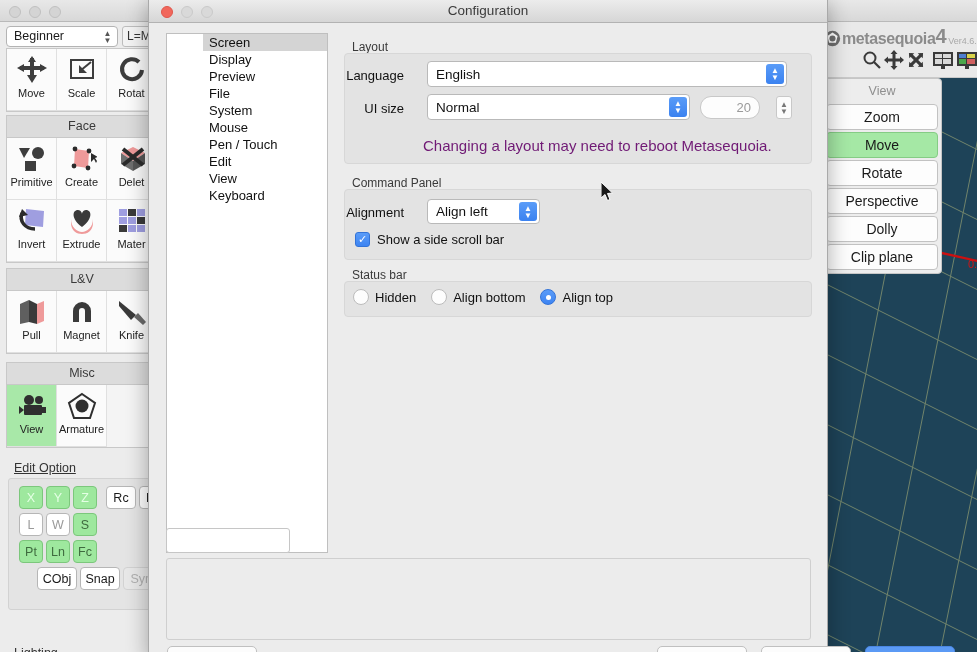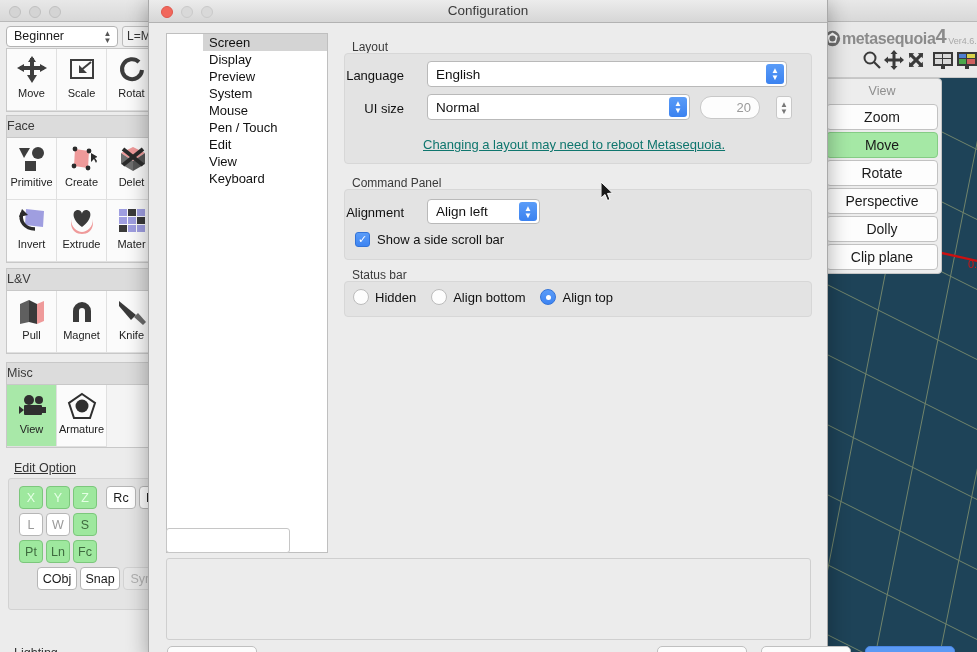--- a/index.html
+++ b/index.html
@@ -47,21 +47,21 @@
   }
   .lmode-box {
     position: absolute; left: 116px; top: 0; width: 60px; height: 21px;
     background: #f3f3f3; border: 1px solid #bdbdbd; border-radius: 3px;
     font-size: 12px; line-height: 19px; padding-left: 4px; color: #333; overflow: hidden; white-space: nowrap;
   }
 
   .tool-group { position: absolute; left: 6px; width: 152px; }
   .group-header {
     height: 22px; background: #dcdcdc; border: 1px solid #c8c8c8; border-bottom: none;
-    font-size: 12.5px; line-height: 20px; color: #3a3a3a;
+    text-align: center; font-size: 12.5px; line-height: 20px; color: #3a3a3a;
   }
   .group-body { background: #f4f4f4; border: 1px solid #c8c8c8; display: flex; flex-wrap: wrap; }
   .tool-cell {
     width: 50px; height: 62px; border-right: 1px solid #e0e0e0; border-bottom: 1px solid #e0e0e0;
     display: flex; flex-direction: column; align-items: center; justify-content: flex-start;
     padding-top: 5px; background: #fbfbfb; position: relative;
   }
   .tool-cell.active { background: #a8e8a8; }
   .tool-ico { width: 34px; height: 32px; display: flex; align-items: center; justify-content: center; }
   .tool-lbl { font-size: 11px; color: #222; margin-top: 1px; white-space: nowrap; }
@@ -150,21 +150,21 @@
   .numfield {
     position: absolute; background: #fdfdfd; border: 1px solid #c8c8c8; border-radius: 3px;
     font-size: 13px; color: #9a9a9a; text-align: right; padding-right: 8px;
     display: flex; align-items: center; justify-content: flex-end;
   }
   .numstep {
     position: absolute; background: #fcfcfc; border: 1px solid #c8c8c8; border-radius: 3px;
     display: flex; flex-direction: column; align-items: center; justify-content: center;
     color: #777; font-size: 8px; line-height: 7px;
   }
-  .hint { position: absolute; font-size: 13px; color: #0f766e; text-decoration: underline; }
+  .hint { position: absolute; font-size: 15px; color: #701a75; }
 
   .chk-row { position: absolute; display: flex; align-items: center; }
   .chk {
     width: 15px; height: 15px; border-radius: 3px; background: linear-gradient(#5a9cf8,#3d84f2);
     border: 1px solid #3273d8; display: flex; align-items: center; justify-content: center;
     color: #fff; font-size: 11px; line-height: 11px;
   }
   .chk-lbl { font-size: 13px; color: #111; margin-left: 7px; }
 
   .radio-row { position: absolute; display: flex; align-items: flex-end; }
@@ -558,20 +558,21 @@
       <div class="dlg-traffic c1"></div>
       <div class="dlg-traffic c2"></div>
       <div class="dlg-traffic c3"></div>
       <span>Configuration</span>
     </div>
 
     <div class="cat-list">
       <div class="cat-item sel"><span>Screen</span></div>
       <div class="cat-item"><span>Display</span></div>
       <div class="cat-item"><span>Preview</span></div>
+      <div class="cat-item"><span>File</span></div>
       <div class="cat-item"><span>System</span></div>
       <div class="cat-item"><span>Mouse</span></div>
       <div class="cat-item"><span>Pen / Touch</span></div>
       <div class="cat-item"><span>Edit</span></div>
       <div class="cat-item"><span>View</span></div>
       <div class="cat-item"><span>Keyboard</span></div>
     </div>
 
     <div class="sect-label" style="left:203px; top:40px;">Layout</div>
     <div class="sect-box" style="left:195px; top:53px; width:468px; height:111px;"></div>

